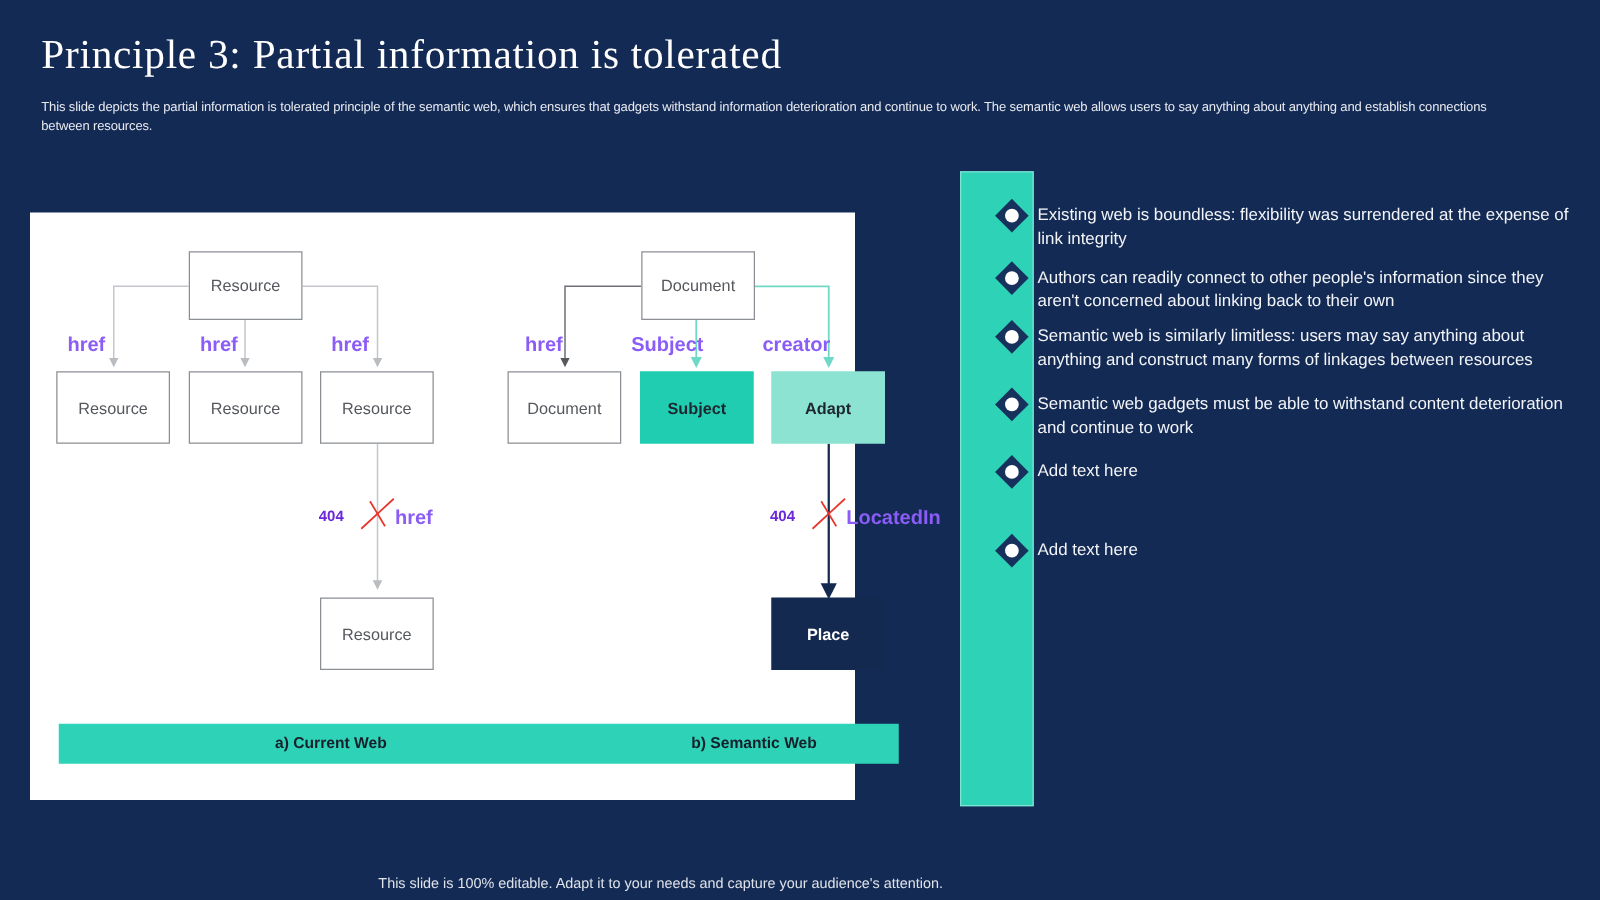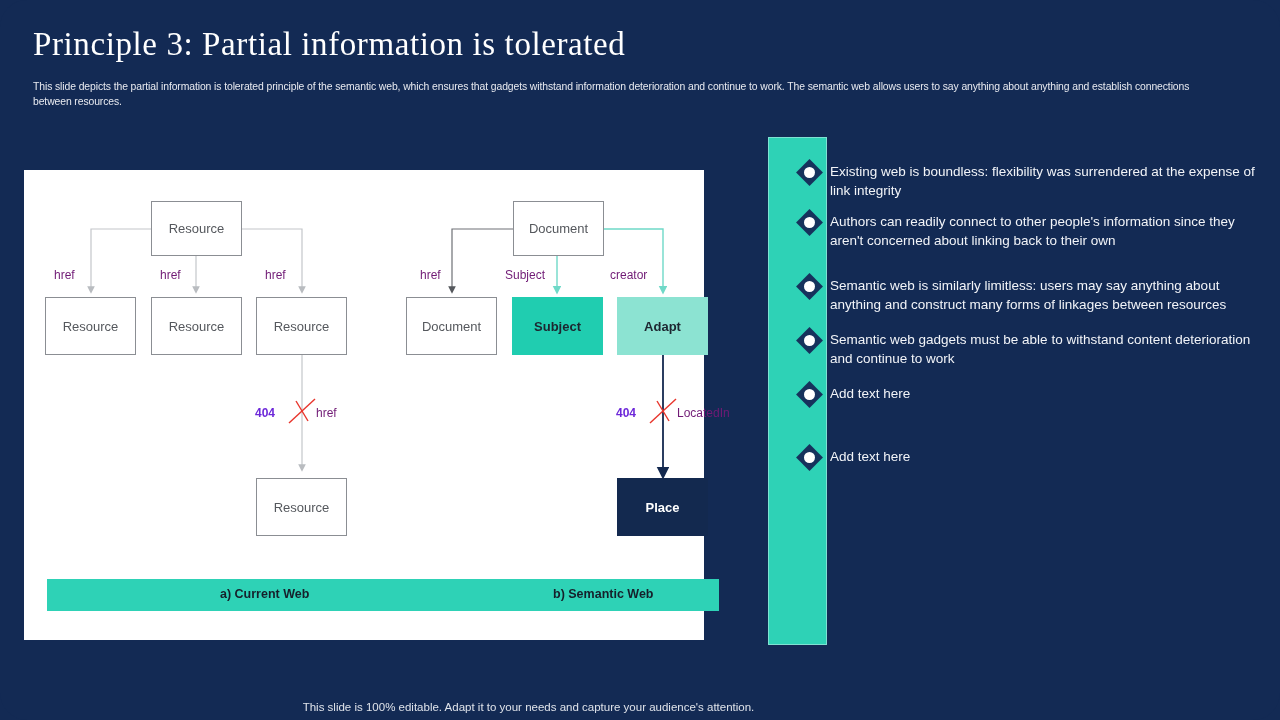--- a/index.html
+++ b/index.html
@@ -46,21 +46,20 @@
   }
 
   
   #diagram-card {
     position: absolute;
     left: 24px;
     top: 170px;
     width: 660px;
     height: 470px;
     background: #ffffff;
-    padding-left: 20px;
   }
 
   .node {
     position: absolute;
     box-sizing: border-box;
     border: 1px solid #8b8e93;
     background: #ffffff;
     display: flex;
     align-items: center;
     justify-content: center;
@@ -81,23 +80,23 @@
   }
   .node.filled-mint {
     background: #8ce3d2;
     border: none;
     color: #1d2630;
     font-weight: bold;
   }
 
   .edge-label {
     position: absolute;
-    font-size: 12px;
-    font-weight: normal;
-    color: #701a75;
+    font-size: 16px;
+    font-weight: bold;
+    color: #8b5cf6;
     white-space: nowrap;
   }
   .code-404 {
     position: absolute;
     font-size: 12px;
     font-weight: bold;
     color: #6d28d9;
     white-space: nowrap;
   }
 
@@ -297,21 +296,21 @@
   <div id="teal-rail"></div>
 
   <div id="bullet-list">
     <div class="bullet-row" style="">
       <span class="bullet-marker">
         <span class="diamond"></span>
           <span class="dot"></span>
       </span>
       <span class="bullet-text">Existing web is boundless: flexibility was surrendered at the expense of link integrity</span>
     </div>
-    <div class="bullet-row" style="margin-bottom:24px;">
+    <div class="bullet-row" style="margin-bottom:7px;">
       <span class="bullet-marker">
         <span class="diamond"></span>
           <span class="dot"></span>
       </span>
       <span class="bullet-text">Authors can readily connect to other people's information since they aren't concerned about linking back to their own</span>
     </div>
     <div class="bullet-row" style="margin-bottom:14px;">
       <span class="bullet-marker">
         <span class="diamond"></span>
           <span class="dot"></span>

